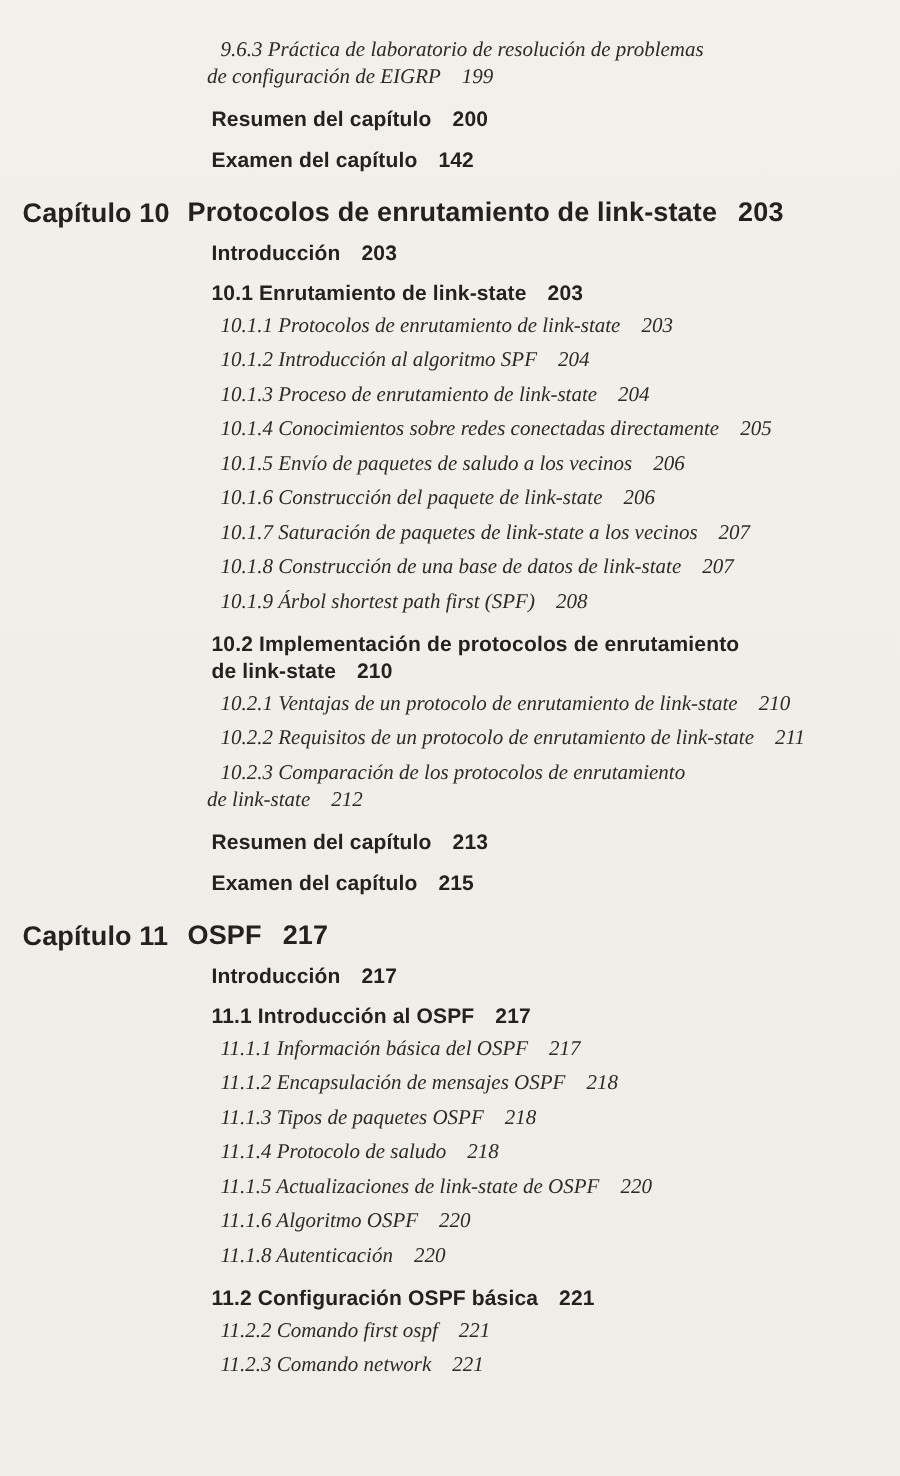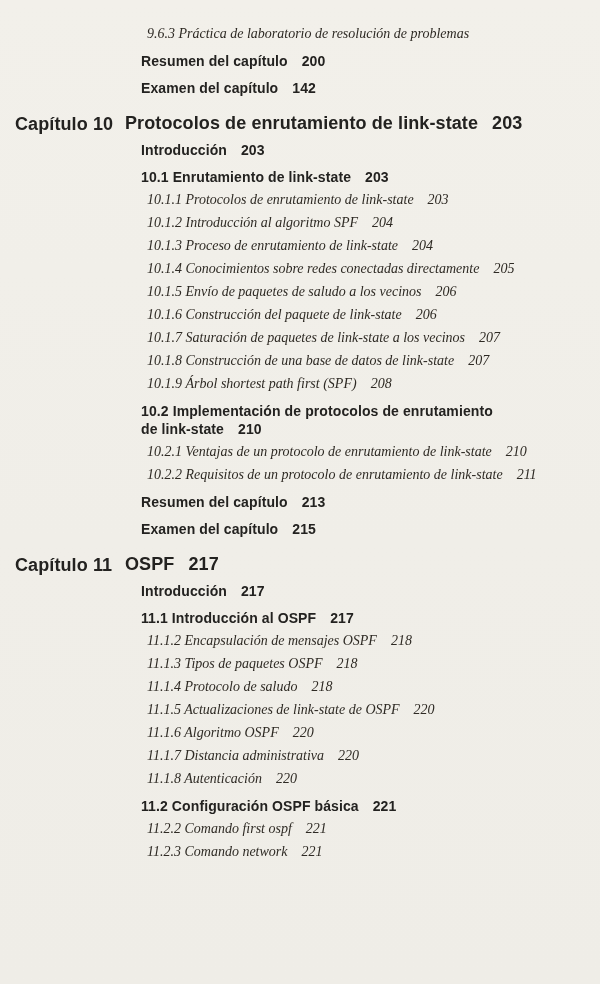--- a/index.html
+++ b/index.html
@@ -70,20 +70,21 @@
     margin-left: 14px;
   }
 </style>
 </head>
 <body>
 
 <div class="page">
   <div id="toc">
       <div class="row row-item">
         <div class="line"><span>9.6.3 Práctica de laboratorio de resolución de problemas</span></div>
+        <div class="line cont"><span>de configuración de EIGRP</span><span class="pg">199</span></div>
       </div>
       <div class="row row-heading">
         <div class="line"><span>Resumen del capítulo</span><span class="pg">200</span></div>
       </div>
       <div class="row row-heading">
         <div class="line"><span>Examen del capítulo</span><span class="pg">142</span></div>
       </div>
       <div class="row row-chapter">
         <span class="chap">Capítulo 10</span>
         <div class="line"><span>Protocolos de enrutamiento de link-state</span><span class="pg">203</span></div>
@@ -124,53 +125,57 @@
       <div class="row row-heading">
         <div class="line"><span>10.2 Implementación de protocolos de enrutamiento</span></div>
         <div class="line cont"><span>de link-state</span><span class="pg">210</span></div>
       </div>
       <div class="row row-item">
         <div class="line"><span>10.2.1 Ventajas de un protocolo de enrutamiento de link-state</span><span class="pg">210</span></div>
       </div>
       <div class="row row-item">
         <div class="line"><span>10.2.2 Requisitos de un protocolo de enrutamiento de link-state</span><span class="pg">211</span></div>
       </div>
+      <div class="row row-item">
+        <div class="line"><span>10.2.3 Comparación de los protocolos de enrutamiento</span></div>
+        <div class="line cont"><span>de link-state</span><span class="pg">212</span></div>
+      </div>
       <div class="row row-heading">
         <div class="line"><span>Resumen del capítulo</span><span class="pg">213</span></div>
       </div>
       <div class="row row-heading">
         <div class="line"><span>Examen del capítulo</span><span class="pg">215</span></div>
       </div>
       <div class="row row-chapter">
         <span class="chap">Capítulo 11</span>
         <div class="line"><span>OSPF</span><span class="pg">217</span></div>
       </div>
       <div class="row row-heading">
         <div class="line"><span>Introducción</span><span class="pg">217</span></div>
       </div>
       <div class="row row-heading">
         <div class="line"><span>11.1 Introducción al OSPF</span><span class="pg">217</span></div>
       </div>
       <div class="row row-item">
+        <div class="line"><span>11.1.1 Información básica del OSPF</span><span class="pg">217</span></div>
+      </div>
+      <div class="row row-item">
         <div class="line"><span>11.1.2 Encapsulación de mensajes OSPF</span><span class="pg">218</span></div>
       </div>
       <div class="row row-item">
         <div class="line"><span>11.1.3 Tipos de paquetes OSPF</span><span class="pg">218</span></div>
       </div>
       <div class="row row-item">
         <div class="line"><span>11.1.4 Protocolo de saludo</span><span class="pg">218</span></div>
       </div>
       <div class="row row-item">
         <div class="line"><span>11.1.5 Actualizaciones de link-state de OSPF</span><span class="pg">220</span></div>
       </div>
       <div class="row row-item">
         <div class="line"><span>11.1.6 Algoritmo OSPF</span><span class="pg">220</span></div>
-      </div>
-      <div class="row row-item">
-        <div class="line"><span>11.1.7 Distancia administrativa</span><span class="pg">220</span></div>
       </div>
       <div class="row row-item">
         <div class="line"><span>11.1.8 Autenticación</span><span class="pg">220</span></div>
       </div>
       <div class="row row-heading">
         <div class="line"><span>11.2 Configuración OSPF básica</span><span class="pg">221</span></div>
       </div>
       <div class="row row-item">
         <div class="line"><span>11.2.2 Comando first ospf</span><span class="pg">221</span></div>
       </div>

